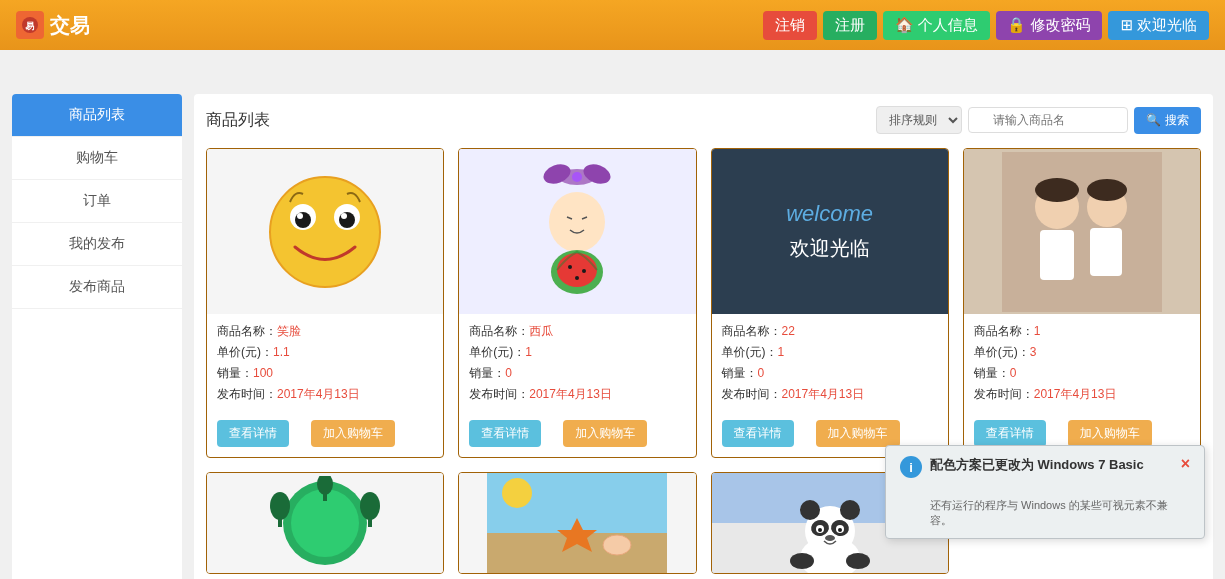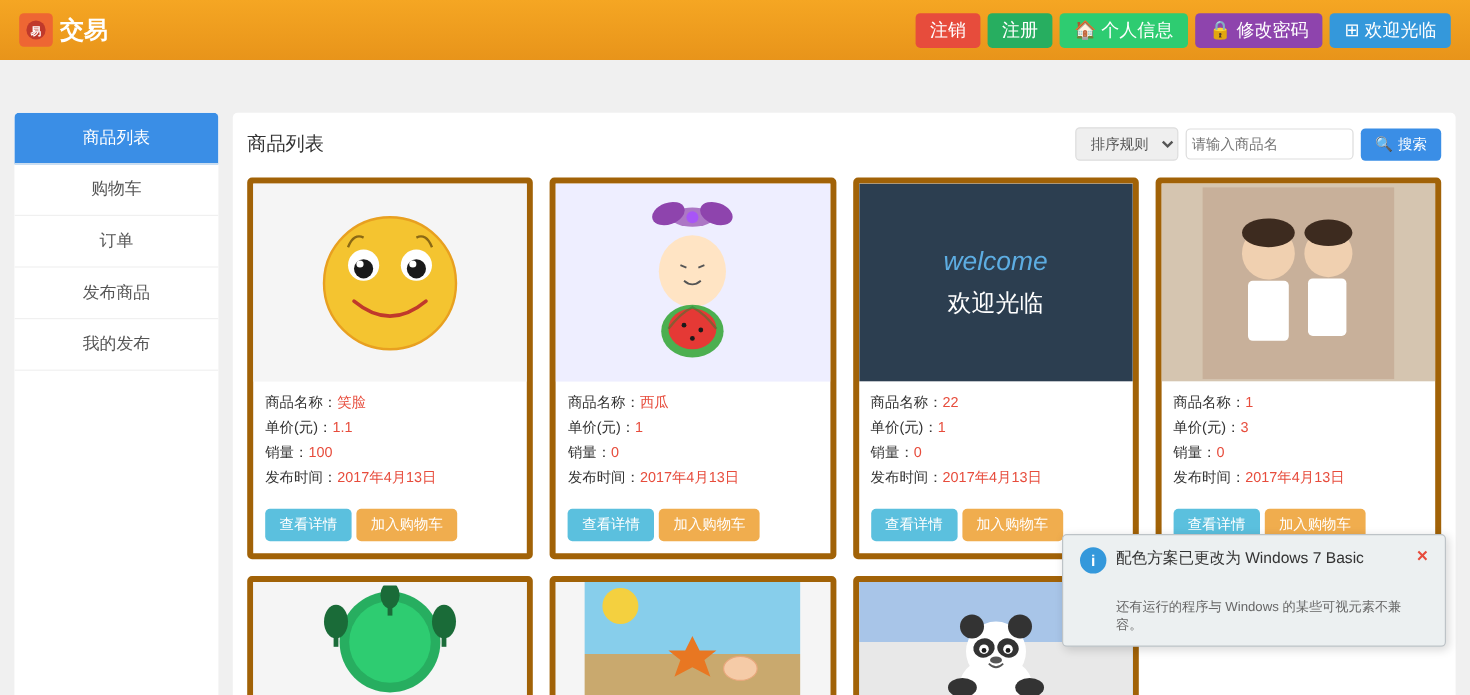--- a/index.html
+++ b/index.html
@@ -106,25 +106,25 @@
     }
     .sort-select {
       padding: 5px 8px;
       border: 1px solid #ddd;
       border-radius: 4px;
       font-size: 12px;
       color: #555;
       cursor: pointer;
     }
     .search-input {
-      padding: 5px 4px;
+      padding: 5px 24px;
       border: 1px solid #ddd;
       border-radius: 4px;
       font-size: 12px;
-      width: 140px;
+      width: 160px;
     }
     .search-btn {
       padding: 5px 12px;
       background: #3a8ee6;
       color: white;
       border: none;
       border-radius: 4px;
       cursor: pointer;
       font-size: 12px;
       display: flex;
@@ -132,21 +132,21 @@
       gap: 4px;
     }
 
     
     .product-grid {
       display: grid;
       grid-template-columns: repeat(4, 1fr);
       gap: 14px;
     }
     .product-card {
-      border: 5px solid #a16207;
+      border: 1px solid #a16207;
       border-radius: 4px;
       overflow: hidden;
       background: white;
     }
     .product-image {
       width: 100%;
       height: 165px;
       background: #f5f5f5;
       display: flex;
       align-items: center;
@@ -163,21 +163,21 @@
       line-height: 1.5;
     }
     .product-info .highlight {
       color: #e74c3c;
     }
     .product-info .zero {
       color: #e74c3c;
     }
     .product-actions {
       display: flex;
-      gap: 4px;
+      gap: 22px;
       padding: 6px 10px 10px;
     }
     .btn-detail {
       padding: 5px 12px;
       background: #5bc0de;
       color: white;
       border: none;
       border-radius: 4px;
       cursor: pointer;
       font-size: 12px;
@@ -254,21 +254,21 @@
       font-size: 13px;
       font-weight: bold;
       flex-shrink: 0;
     }
     .toast-content {
       flex: 1;
     }
     .toast-title {
       font-size: 13px;
       color: #333;
-      font-weight: normal;
+      font-weight: bold;
       margin-bottom: 3px;
     }
     .toast-subtitle {
       font-size: 11px;
       color: #666;
       margin-top: 24px;
     }
     .toast-close {
       color: #999;
       cursor: pointer;
@@ -318,24 +318,24 @@
     <div class="sidebar-item active">
       <span>商品列表</span>
     </div>
     <div class="sidebar-item">
       <span>购物车</span>
     </div>
     <div class="sidebar-item">
       <span>订单</span>
     </div>
     <div class="sidebar-item">
+      <span>我的发布</span>
+    </div>
+    <div class="sidebar-item">
       <span>发布商品</span>
-    </div>
-    <div class="sidebar-item">
-      <span>我的发布</span>
     </div>
   </div>
 
   <div class="content">
 
     <div class="content-header">
       <h2 class="content-title">商品列表</h2>
       <div class="search-area">
         <select class="sort-select">
           <option>排序规则</option>

